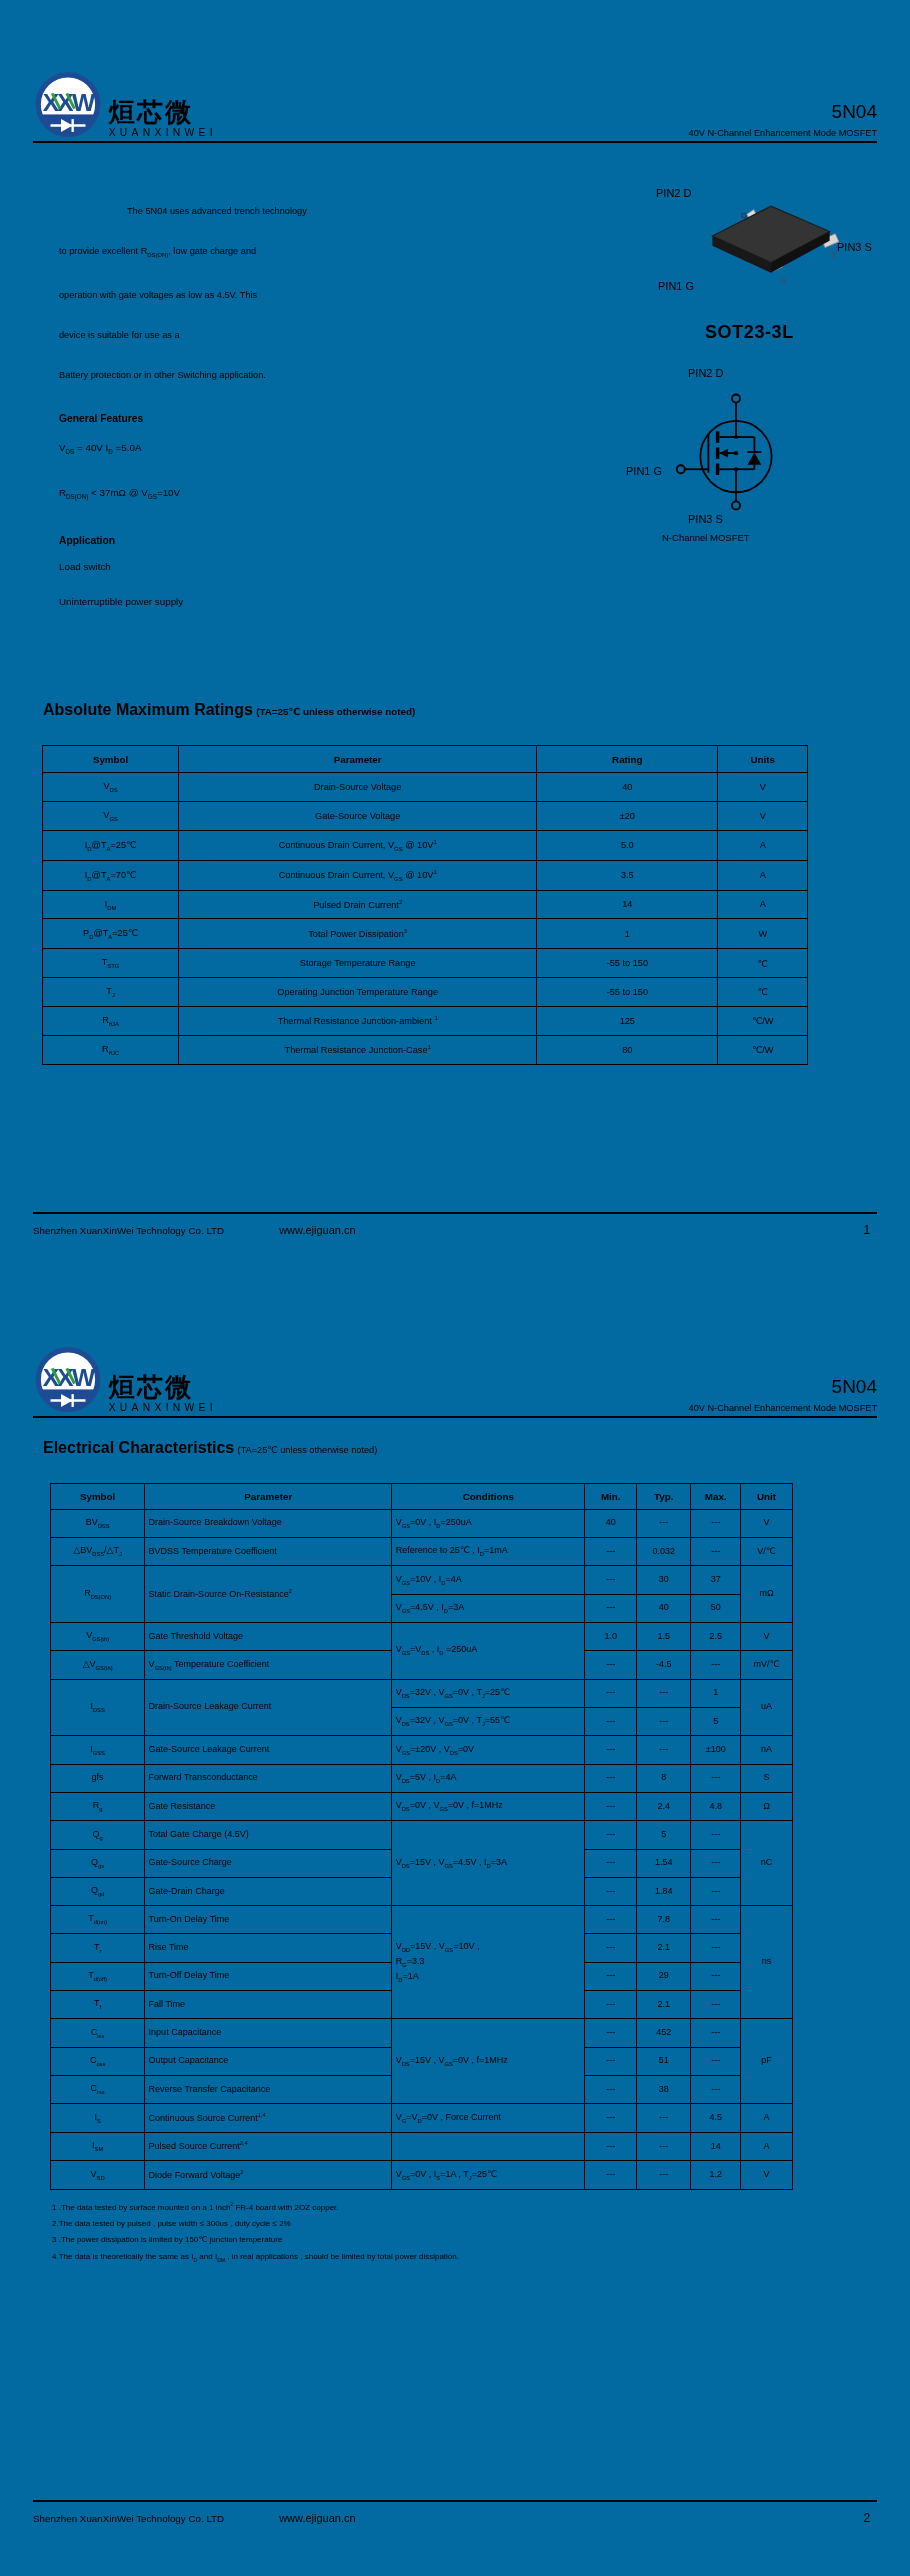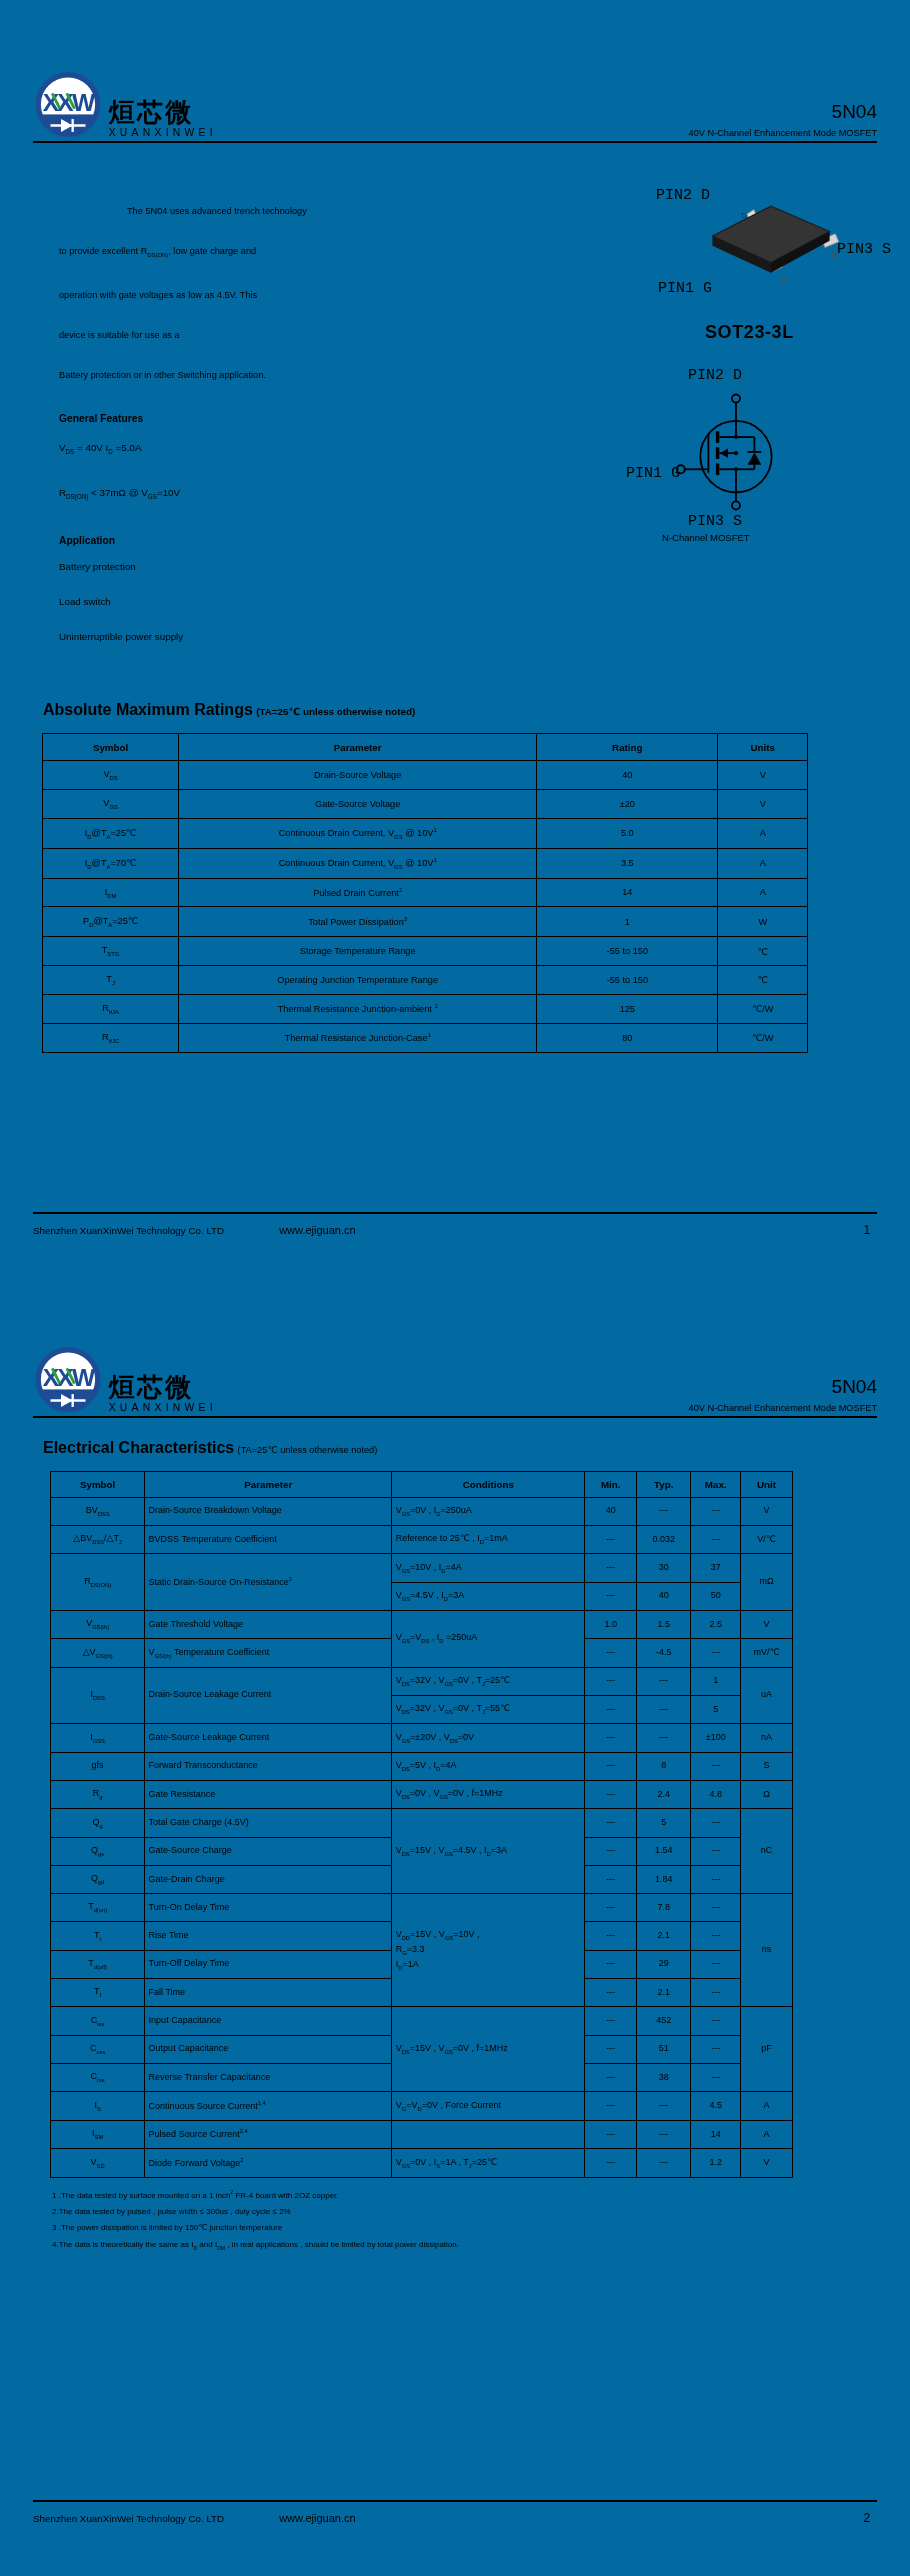--- a/index.html
+++ b/index.html
@@ -25,36 +25,36 @@
   .desc div{font-size:9.2px;line-height:40px;white-space:nowrap;}
   .desc div:first-child{padding-left:68px;}
   .blk-title{font-size:10.3px;font-weight:bold;margin-top:15px;line-height:17px;}
   .features div{font-size:9.8px;line-height:41px;white-space:nowrap;}
   .apps div{font-size:9.8px;line-height:35px;white-space:nowrap;}
   sub{font-size:64%;}
   sup{font-size:64%;}
 
   
   .p1-right{position:absolute;top:-3.4px;left:567px;width:270px;height:390px;}
-  .pkg-label,.sym-label{position:absolute;font-size:15px;white-space:nowrap;font-family:Liberation Mono, monospace;}
+  .pkg-label,.sym-label{position:absolute;font-size:11px;white-space:nowrap;}
   .pkg-svg{position:absolute;left:68px;top:2.3px;width:154px;height:99px;}
   .pkg-name{position:absolute;left:79px;top:134px;font-size:18px;letter-spacing:0.6px;font-weight:bold;}
   .sym-svg{position:absolute;left:41px;top:195px;width:138px;height:138px;}
   .sym-caption{position:absolute;left:36px;top:344px;font-size:9.5px;text-align:right;}
 
   
   .sec-title{margin-left:43px;white-space:nowrap;}
   .p1 .sec-title{margin-top:13.8px;}
   .p2 .sec-title{margin-top:20.7px;}
   .sec-big{font-size:16px;font-weight:bold;}
   .sec-note-b{font-size:9.8px;font-weight:bold;margin-left:3.4px;}
   .sec-note{font-size:9.2px;font-weight:normal;margin-left:3.4px;}
 
   
-  .tbl-wrap{margin-top:14px;}
+  .tbl-wrap{margin-top:26px;}
   .dtable{border-collapse:collapse;table-layout:fixed;border:1.7px solid #000;}
   .dtable th,.dtable td{border:1.1px solid #000;overflow:hidden;}
   .dtable th{font-size:9.8px;font-weight:bold;padding:7.5px 2.3px;text-align:center;}
   .amr .dtable{width:766px;margin-left:42px;}
   .amr .dtable td{font-size:9.2px;padding:8px 3.4px;}
   .ec .dtable{width:743px;margin-left:50px;}
   .ec .dtable th{padding:6.9px 1.7px;}
   .ec .dtable td{font-size:9px;padding:6.3px 3.4px;line-height:1.55;}
   .al-c{text-align:center;}
   .al-l{text-align:left;}
@@ -110,21 +110,20 @@
           <div>device is suitable for use as a</div>
           <div>Battery protection or in other Switching application.</div>
         </div>
       <div class="blk-title">General Features</div>
       <div class="features">
           <div>V<sub>DS</sub> = 40V  I<sub>D</sub> =5.0A</div>
           <div>R<sub>DS(ON)</sub> &lt; 37mΩ @ V<sub>GS</sub>=10V</div>
         </div>
       <div class="blk-title">Application</div>
       <div class="apps">
-          <div>Battery protection</div>
           <div>Load switch</div>
           <div>Uninterruptible power supply</div>
         </div>
     </div>
 
     <div class="p1-right">
 
       <span class="pkg-label" style="left:30px;top:-1.1px;">PIN2 D</span>
       <span class="pkg-label" style="left:211px;top:53px;">PIN3 S</span>
       <span class="pkg-label" style="left:32px;top:92px;">PIN1 G</span>

